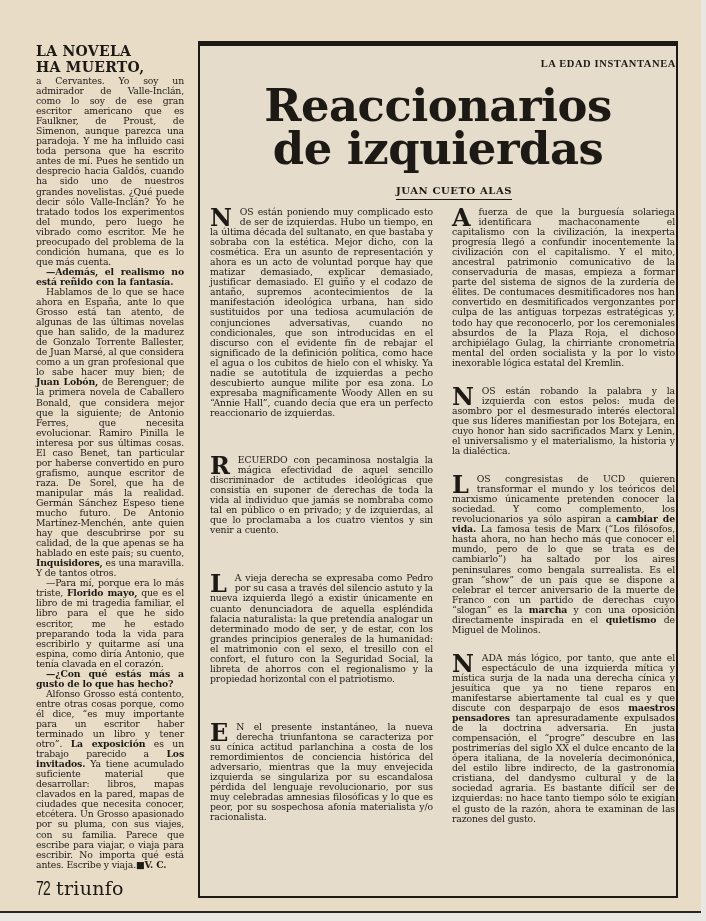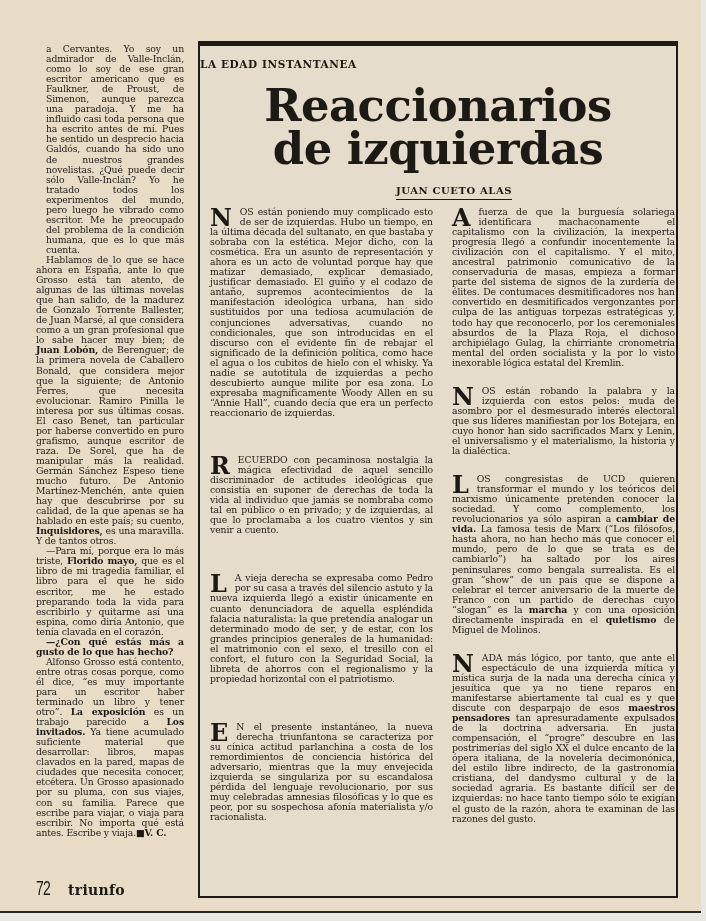--- a/index.html
+++ b/index.html
@@ -17,36 +17,36 @@
     .left-col {
       position:absolute; left:36px; top:44px; width:148px;
       font-size:9.3px; line-height:10.05px; text-align:justify;
       letter-spacing:-0.15px;
     }
     .left-col h2 {
       margin:0 0 1px 0; font-family:"DejaVu Serif", serif; font-weight:900;
       font-size:14px; line-height:15.5px; letter-spacing:0.3px;
     }
     .left-col p { margin:0; text-indent:10px; }
-    .left-col p.first { text-indent:0;margin-left:10px; }
+    .left-col p.first { text-indent:0; }
     .left-col b { font-weight:bold; }
     .page-footer {
-      position:absolute; left:36px; top:877px; display:flex; align-items:baseline; gap:14px;
+      position:absolute; left:36px; top:877px; display:flex; align-items:baseline; gap:2px;
     }
     .page-number { font-family:"Liberation Sans Narrow","Liberation Sans", sans-serif; font-size:20px; letter-spacing:-1px; transform:scaleX(0.7); transform-origin:left; display:inline-block; width:18px; }
-    .magazine-name { font-family:"DejaVu Serif", serif; font-weight:700; font-size:14px; letter-spacing:0.3px; }
+    .magazine-name { font-family:"DejaVu Serif", serif; font-weight:400; font-size:19px; letter-spacing:0.3px; }
 
     .box {
       position:absolute; left:198px; top:41px; width:476px; height:850px;
       border:2px solid #1d1a16; border-top:5px solid #1d1a16;
       background:#e6dccb;
     }
     .kicker {
-      position:absolute; left:0; right:0; top:12px; text-align:left;
-      font-weight:900; font-size:10.5px; letter-spacing:0.6px;
+      position:absolute; left:0; right:0; top:12px; text-align:right;
+      font-weight:900; font-size:10.5px; letter-spacing:0.6px;font-family:Liberation Serif, serif;
     }
     .headline {
       position:absolute; left:0; right:0; top:38px; text-align:center;
       font-family:"DejaVu Serif", serif; font-weight:900;
       font-size:44px; line-height:43px; letter-spacing:-0.5px;
       transform:scaleX(1.02);
     }
     .byline {
       position:absolute; left:0; right:0; top:133px; text-align:center;padding-left:32px;
     }
@@ -69,22 +69,27 @@
     .gap-s { height:18px; }
     .gap-m { height:37px; }
     .gap-l { height:38px; }
   </style>
 </head>
 <body>
 
 <div class="page">
 
   <div class="left-col">
+    <h2>
+      <span>LA NOVELA</span><br>
+      <span>HA MUERTO,</span>
+    </h2>
     <div id="left-paras">
         <p class="first"><span>a Cervantes. Yo soy un admirador de Valle-Inclán, como lo soy de ese gran escritor americano que es Faulkner, de Proust, de Simenon, aunque parezca una paradoja. Y me ha influido casi toda persona que ha escrito antes de mí. Pues he sentido un desprecio hacia Galdós, cuando ha sido uno de nuestros grandes novelistas. ¿Qué puede decir sólo Valle-Inclán? Yo he tratado todos los experimentos del mundo, pero luego he vibrado como escritor. Me he preocupado del problema de la condición humana, que es lo que más cuenta.</span></p>
+        <p><b>—Además, el realismo no está reñido con la fantasía.</b></p>
         <p><span>Hablamos de lo que se hace ahora en España, ante lo que Grosso está tan atento, de algunas de las últimas novelas que han salido, de la madurez de Gonzalo Torrente Ballester, de Juan Marsé, al que considera como a un gran profesional que lo sabe hacer muy bien; de </span><b>Juan Lobón,</b><span> de Berenguer; de la primera novela de Caballero Bonald, que considera mejor que la siguiente; de Antonio Ferres, que necesita evolucionar. Ramiro Pinilla le interesa por sus últimas cosas. El caso Benet, tan particular por haberse convertido en puro grafismo, aunque escritor de raza. De Sorel, que ha de manipular más la realidad. Germán Sánchez Espeso tiene mucho futuro. De Antonio Martínez-Menchén, ante quien hay que descubrirse por su calidad, de la que apenas se ha hablado en este país; su cuento, </span><b>Inquisidores,</b><span> es una maravilla. Y de tantos otros.</span></p>
         <p><span>—Para mí, porque era lo más triste, </span><b>Florido mayo,</b><span> que es el libro de mi tragedia familiar, el libro para el que he sido escritor, me he estado preparando toda la vida para escribirlo y quitarme así una espina, como diría Antonio, que tenía clavada en el corazón.</span></p>
         <p><b>—¿Con qué estás más a gusto de lo que has hecho?</b></p>
         <p><span>Alfonso Grosso está contento, entre otras cosas porque, como él dice, “es muy importante para un escritor haber terminado un libro y tener otro”. </span><b>La exposición</b><span> es un trabajo parecido a </span><b>Los invitados.</b><span> Ya tiene acumulado suficiente material que desarrollar: libros, mapas clavados en la pared, mapas de ciudades que necesita conocer, etcétera. Un Grosso apasionado por su pluma, con sus viajes, con su familia. Parece que escribe para viajar, o viaja para escribir. No importa qué está antes. Escribe y viaja.</span><b>■</b><b>V. C.</b></p>
       </div>
   </div>
 
   <div class="page-footer">
     <span class="page-number">72</span>
     <span class="magazine-name">triunfo</span>

